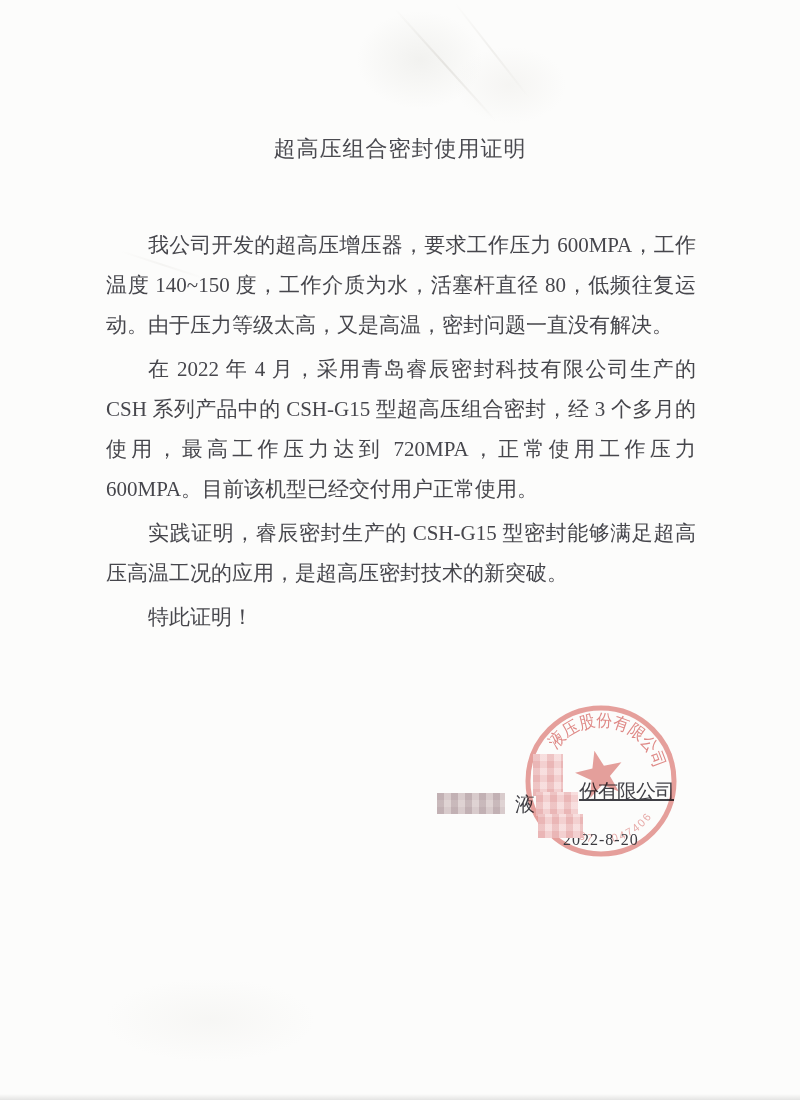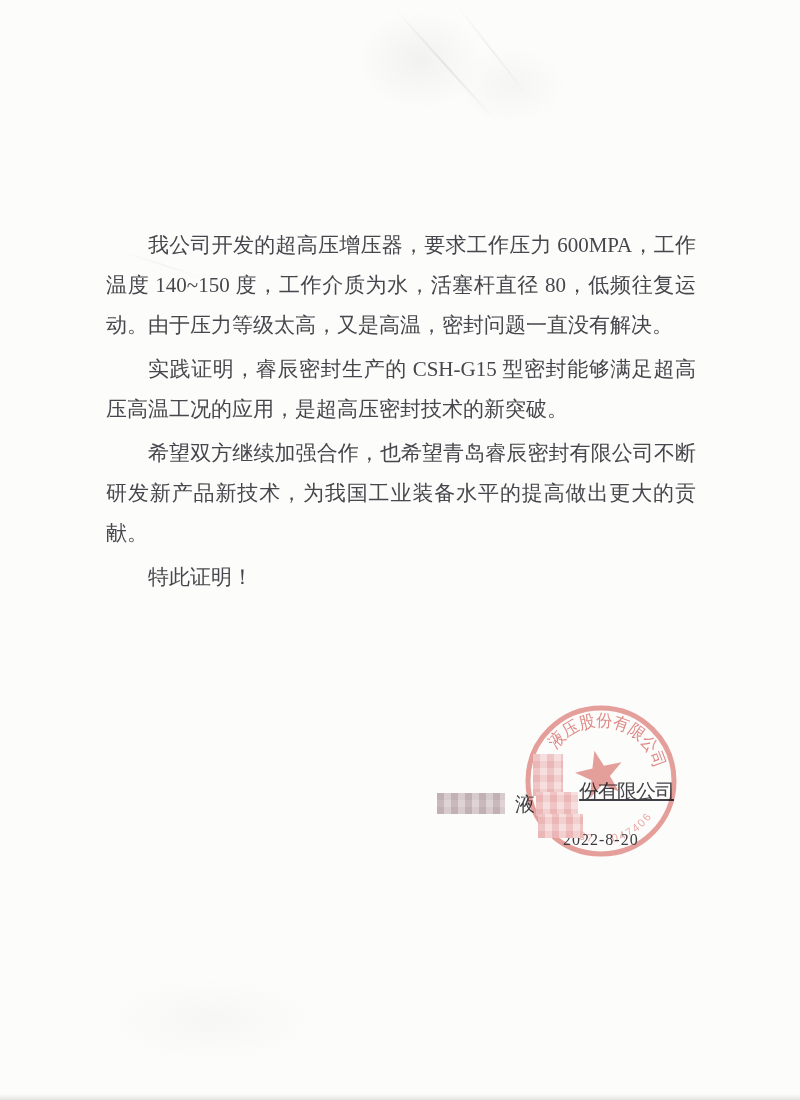--- a/index.html
+++ b/index.html
@@ -88,25 +88,26 @@
 
 <div class="page">
 
   <div class="smudge s1"></div>
   <div class="smudge s2"></div>
   <div class="smudge s3"></div>
   <div class="streak k1"></div>
   <div class="streak k2"></div>
   <div class="streak k3"></div>
 
+  <div class="doc-title">超高压组合密封使用证明</div>
 
   <div class="doc-body">
     <p>我公司开发的超高压增压器，要求工作压力 600MPA，工作温度 140~150 度，工作介质为水，活塞杆直径 80，低频往复运动。由于压力等级太高，又是高温，密封问题一直没有解决。</p>
+    <p>在 2022 年 4 月，采用青岛睿辰密封科技有限公司生产的 CSH 系列产品中的 CSH-G15 型超高压组合密封，经 3 个多月的使用，最高工作压力达到 720MPA，正常使用工作压力 600MPA。目前该机型已经交付用户正常使用。</p>
     <p>实践证明，睿辰密封生产的 CSH-G15 型密封能够满足超高压高温工况的应用，是超高压密封技术的新突破。</p>
-    <p>希望双方继续加强合作，也希望青岛睿辰密封有限公司不断研发新产品新技术，为我国工业装备水平的提高做出更大的贡献。</p>
     <p>特此证明！</p>
   </div>
 
   <span class="sig-frag sig-a">液</span>
   <span class="sig-frag sig-b">份有限公司</span>
   <span class="sig-date">2022-8-20</span>
 
   <svg class="stamp" viewBox="-85 -85 170 170" xmlns="http://www.w3.org/2000/svg">
     <defs>
       <path id="arcTop" d="M -45 -31.5 A 55 55 0 0 1 54.2 -9.5" fill="none"></path>

